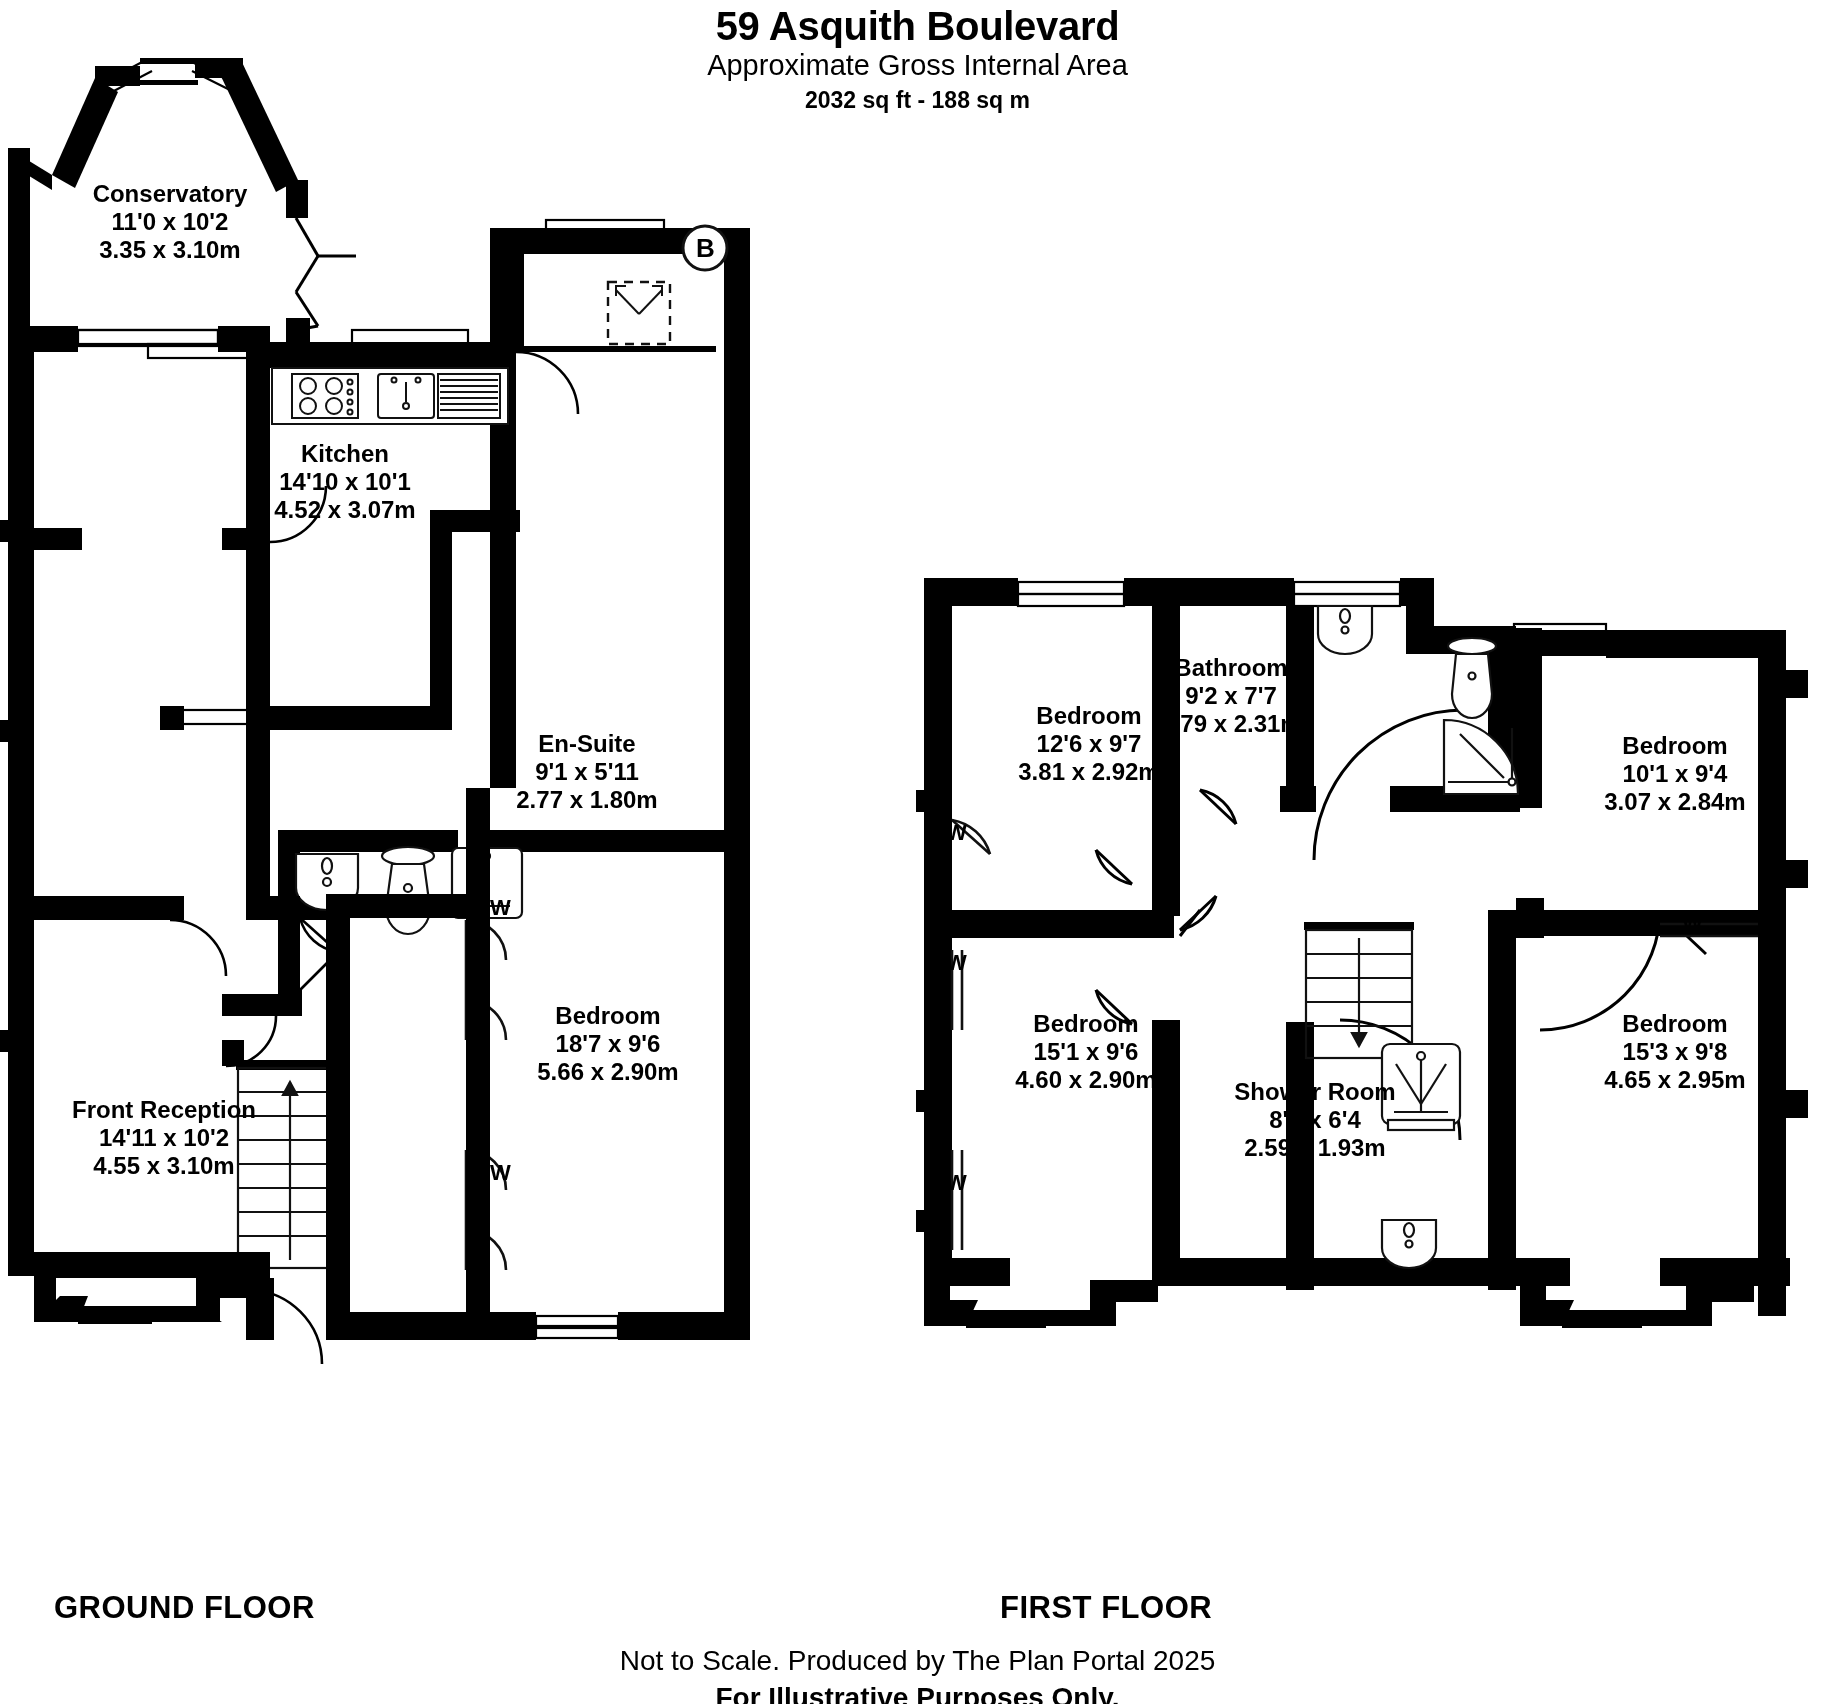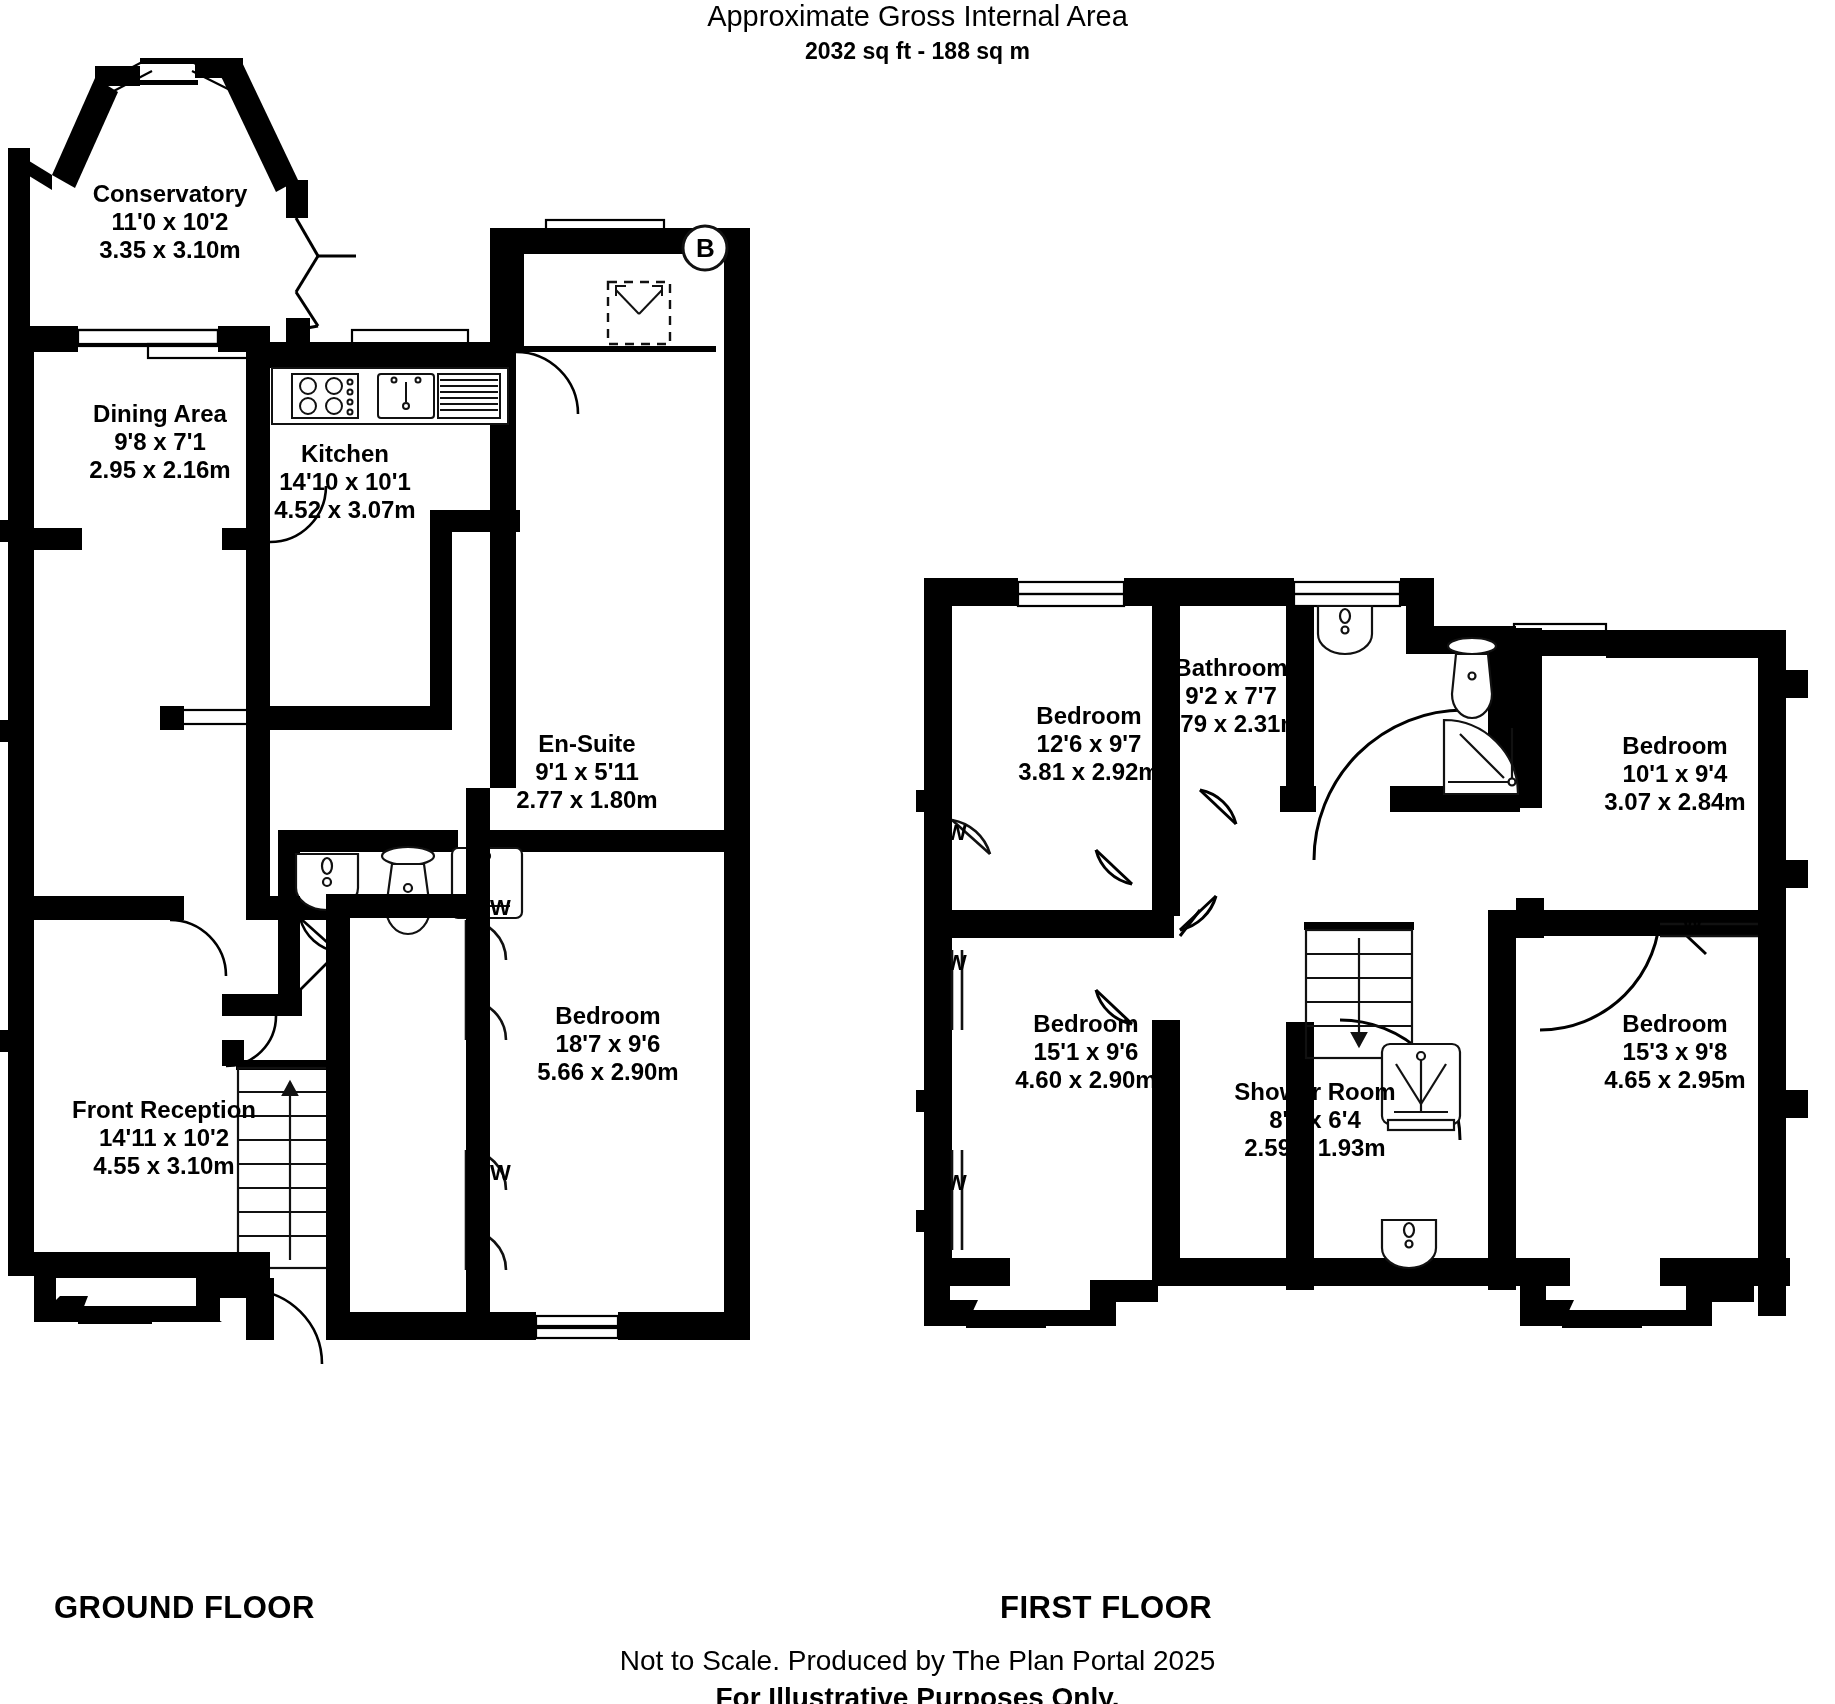--- a/index.html
+++ b/index.html
@@ -28,20 +28,21 @@
   .room{position:absolute;text-align:center;line-height:1.16;white-space:nowrap;}
   .room .nm{font-size:24px;font-weight:bold;}
   .room .d1{font-size:24px;font-weight:bold;}
   .room .d2{font-size:24px;font-weight:bold;}
   .tag{position:absolute;font-size:22px;font-weight:bold;}
 </style>
 </head>
 <body>
 
 <div id="header">
+  <div id="title">59 Asquith Boulevard</div>
   <div id="sub1">Approximate Gross Internal Area</div>
   <div id="sub2">2032 sq ft - 188 sq m</div>
 </div>
 
 <div id="ground" class="plan">
 <svg width="900" height="1530" viewBox="0 0 900 1530" xmlns="http://www.w3.org/2000/svg">
   <g fill="#000" stroke="none">
 
     <polygon points="52,145 95,48 118,62 75,158"></polygon>
     <rect x="95" y="36" width="45" height="20"></rect>
@@ -268,25 +269,20 @@
     <circle cx="705" cy="218" r="22" fill="#fff" stroke="#111" stroke-width="3"></circle>
   </g>
 </svg>
 
   <div class="room" style="left:20px;top:150px;width:300px;">
     <div class="nm">Conservatory</div>
     <div class="d1">11'0 x 10'2</div>
     <div class="d2">3.35 x 3.10m</div>
   </div>
 
-  <div class="room" style="left:20px;top:370px;width:280px;">
-    <div class="nm">Dining Area</div>
-    <div class="d1">9'8 x 7'1</div>
-    <div class="d2">2.95 x 2.16m</div>
-  </div>
 
   <div class="room" style="left:220px;top:410px;width:250px;">
     <div class="nm">Kitchen</div>
     <div class="d1">14'10 x 10'1</div>
     <div class="d2">4.52 x 3.07m</div>
   </div>
 
 
 
   <div class="room" style="left:462px;top:700px;width:250px;">

